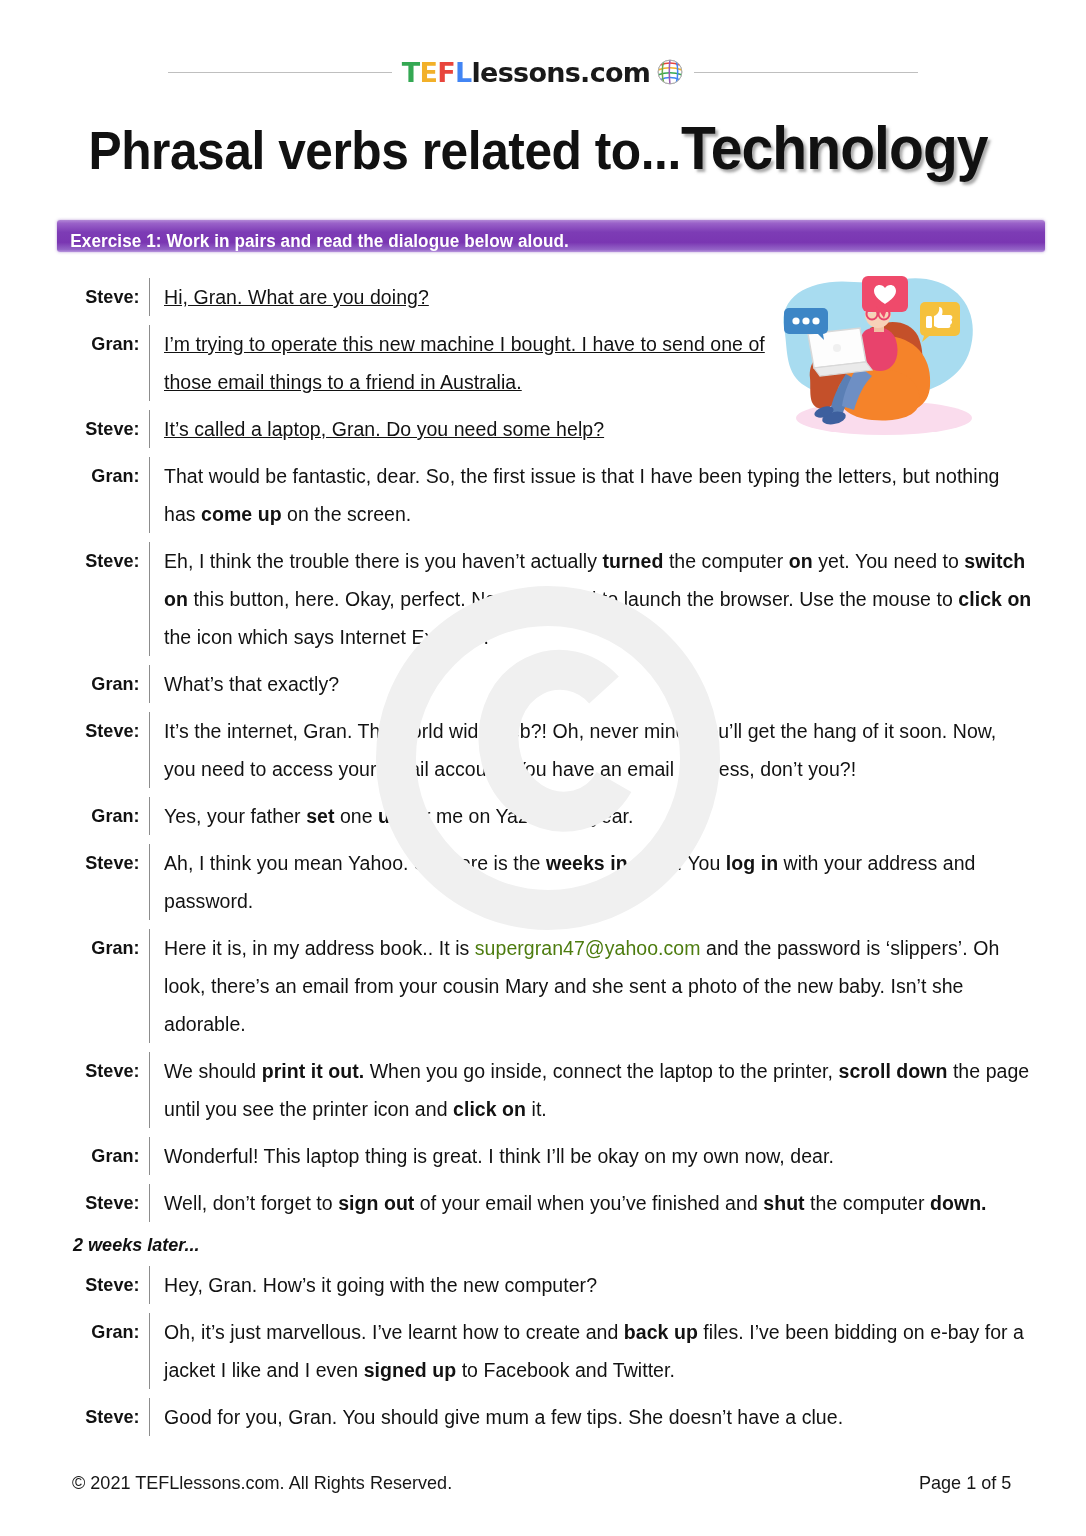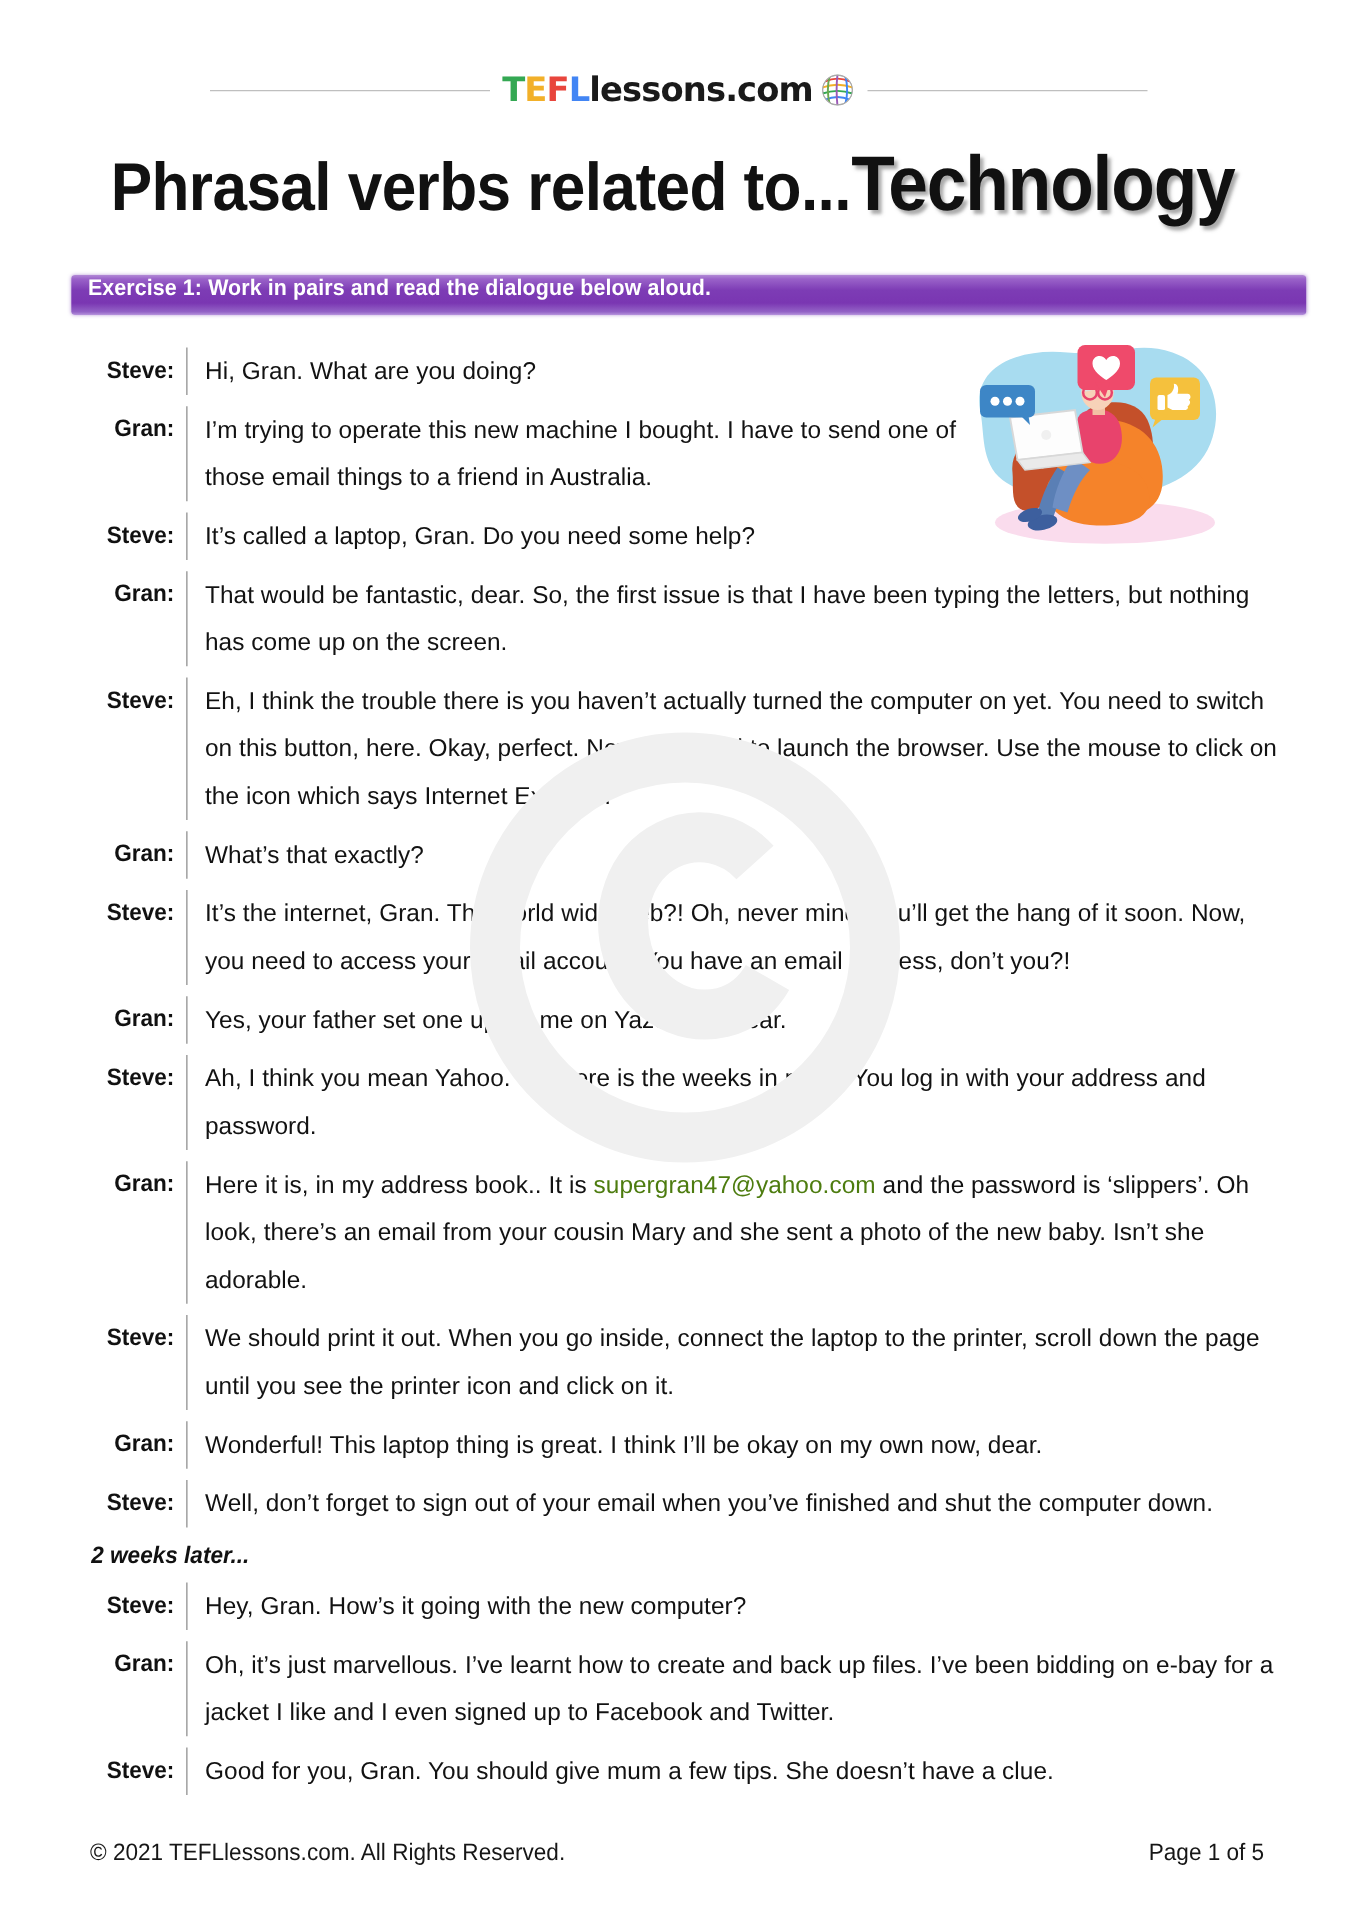--- a/index.html
+++ b/index.html
@@ -97,21 +97,21 @@
     top: 220px;
     left: 57px;
     width: 988px;
     height: 32px;
     border-radius: 3px;
     background: linear-gradient(to bottom,
         #b289d6 0%, #9a62c9 10%, #7d3cb5 38%,
         #7a36b2 70%, #9363c6 92%, #b794dd 100%);
     box-shadow: 0 0 3px rgba(120,60,180,0.5);
     display: flex;
-    align-items: flex-start;
+    align-items: flex-end;
   }
   .ex-bar-label {
     color: #ffffff;
     font-family: "Liberation Sans Narrow", "Liberation Sans", sans-serif;
     font-size: 18px;
     font-weight: bold;
     padding-left: 14px;
     letter-spacing: 0.1px;
     transform: scaleX(0.95);
     transform-origin: left center;
@@ -147,26 +147,26 @@
   .d-text {
     flex: 1 1 auto;
     border-left: 1.5px solid #8c8c8c;
     padding-left: 14px;
     font-family: "Liberation Sans Narrow", "Liberation Sans", sans-serif;
     font-size: 19.5px;
     line-height: 38px;
     color: #121212;
     letter-spacing: 0.05px;
   }
-  .d-text b { font-weight: normal; }
+  .d-text b { font-weight: bold; }
   .d-text .mail {
     color: #4d7c0f;
   }
   
-  .d-row.wrap-img .d-text { padding-right: 262px; }
+  .d-row.wrap-img .d-text { padding-right: 262px; text-decoration: underline; }
 
   .interlude {
     font-family: "Liberation Sans Narrow", "Liberation Sans", sans-serif;
     font-size: 19px;
     font-weight: bold;
     font-style: italic;
     color: #111111;
     margin: 12px 0 10px 16px;
     transform: scaleX(0.95);
     transform-origin: left center;

